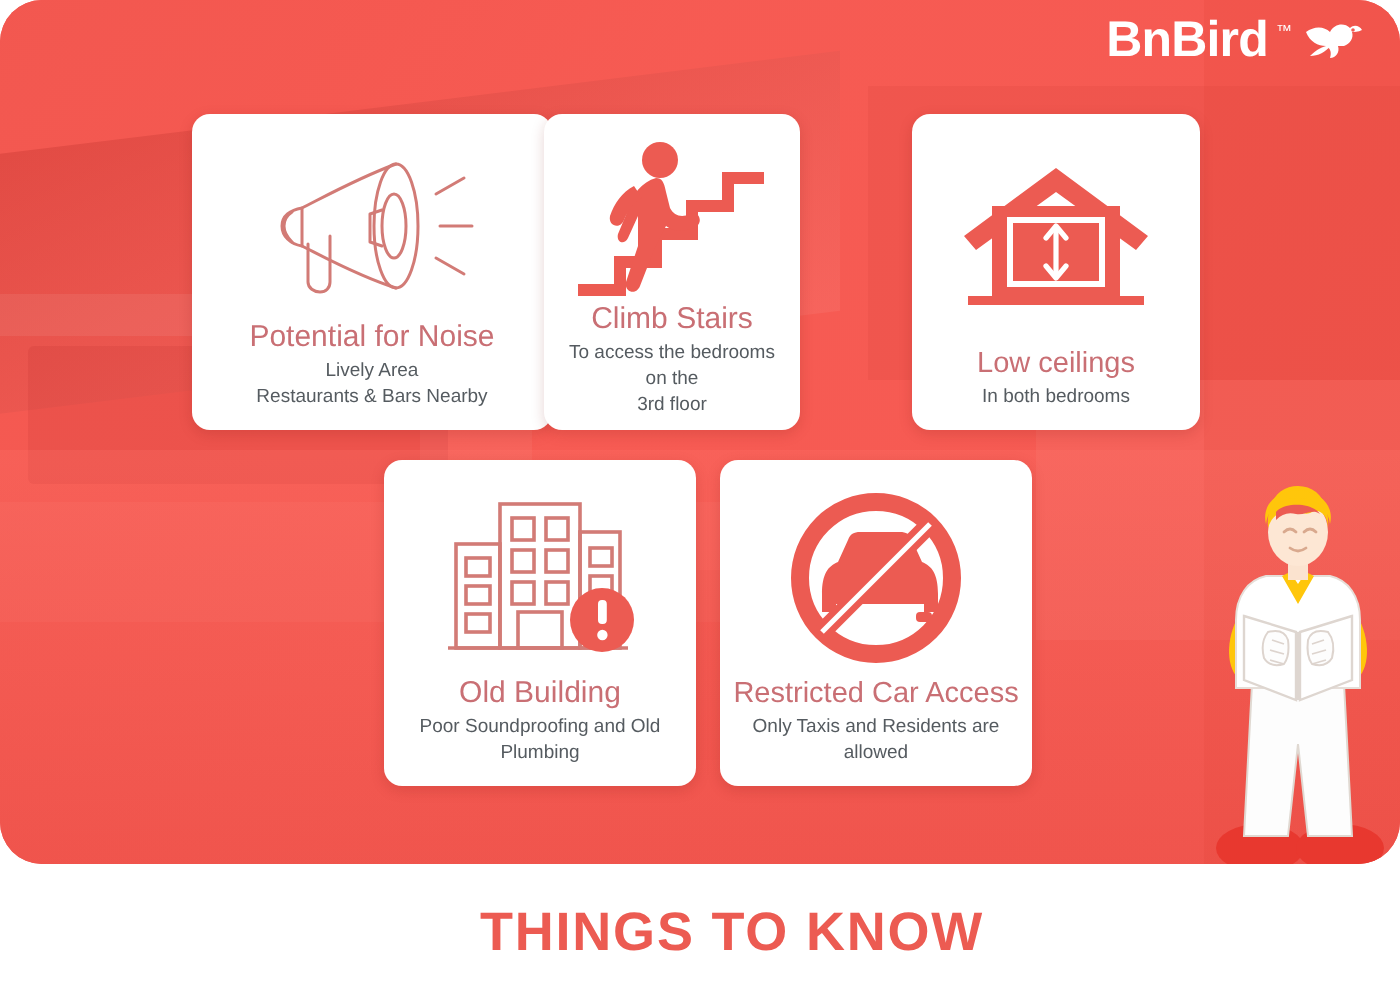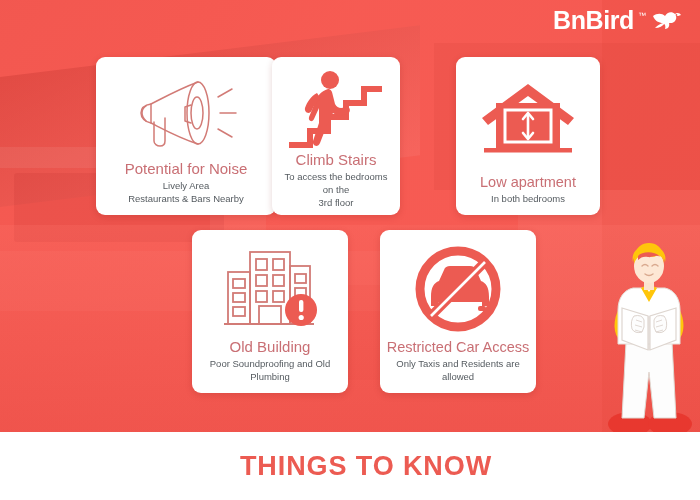--- a/index.html
+++ b/index.html
@@ -8,20 +8,21 @@
     font-family:"Liberation Sans", sans-serif;
     background:#ffffff;
     position:relative;
   }
 
   
   #hero {
     position:absolute; left:0; top:0; width:700px; height:432px;
     background:#f25a52;
     overflow:hidden;
+    border-radius:21px;
   }
   
   #bg-photo {
     position:absolute; inset:0;
     background:
       linear-gradient(to bottom, rgba(247,92,84,0.86) 0%, rgba(247,92,84,0.93) 100%),
       linear-gradient(115deg, #d63c35 0%, #e8453d 22%, #f2544c 40%, #ef5049 60%, #e94a43 78%, #f0534b 100%);
     filter:blur(0px);
   }
   #bg-photo::before {
@@ -87,21 +88,21 @@
     text-align:center;
     line-height:1.35;
     padding:0 2px;
   }
 
   
   #card-noise    { left:96px;  top:57px;  width:180px; height:158px; }
   #card-stairs   { left:272px; top:57px;  width:128px; height:158px; }
   #card-ceilings { left:456px; top:57px;  width:144px; height:158px; }
   #card-building { left:192px; top:230px; width:156px; height:163px; }
-  #card-car      { left:360px; top:230px; width:156px; height:163px;margin-left:20px; }
+  #card-car      { left:360px; top:230px; width:156px; height:163px; }
 
   #card-ceilings .card-title { font-size:14.5px; }
   #card-car .card-title { font-size:14.5px; }
 
   
   #character { position:absolute; right:2px; bottom:0px; z-index:4; }
 
   
   #footer {
     position:absolute; left:16px; top:432px; width:700px; height:68px;
@@ -253,21 +254,21 @@
 
           <rect x="29" y="32" width="46" height="32" fill="none" stroke="#ffffff" stroke-width="3"></rect>
 
           <g stroke="#ffffff" stroke-width="2.6" fill="none" stroke-linecap="round" stroke-linejoin="round">
             <line x1="52" y1="36" x2="52" y2="60"></line>
             <polyline points="47,41 52,35 57,41"></polyline>
             <polyline points="47,55 52,61 57,55"></polyline>
           </g>
         </svg>
       </div>
-      <div class="card-title">Low apartment</div>
+      <div class="card-title">Low ceilings</div>
       <div class="card-sub">
         <div>In both bedrooms</div>
       </div>
     </div>
 
     <div class="card" id="card-building">
       <div class="card-icon">
         <svg width="108" height="86" viewBox="0 0 108 86">
           <g fill="none" stroke="#d27b76" stroke-width="1.8">
 

